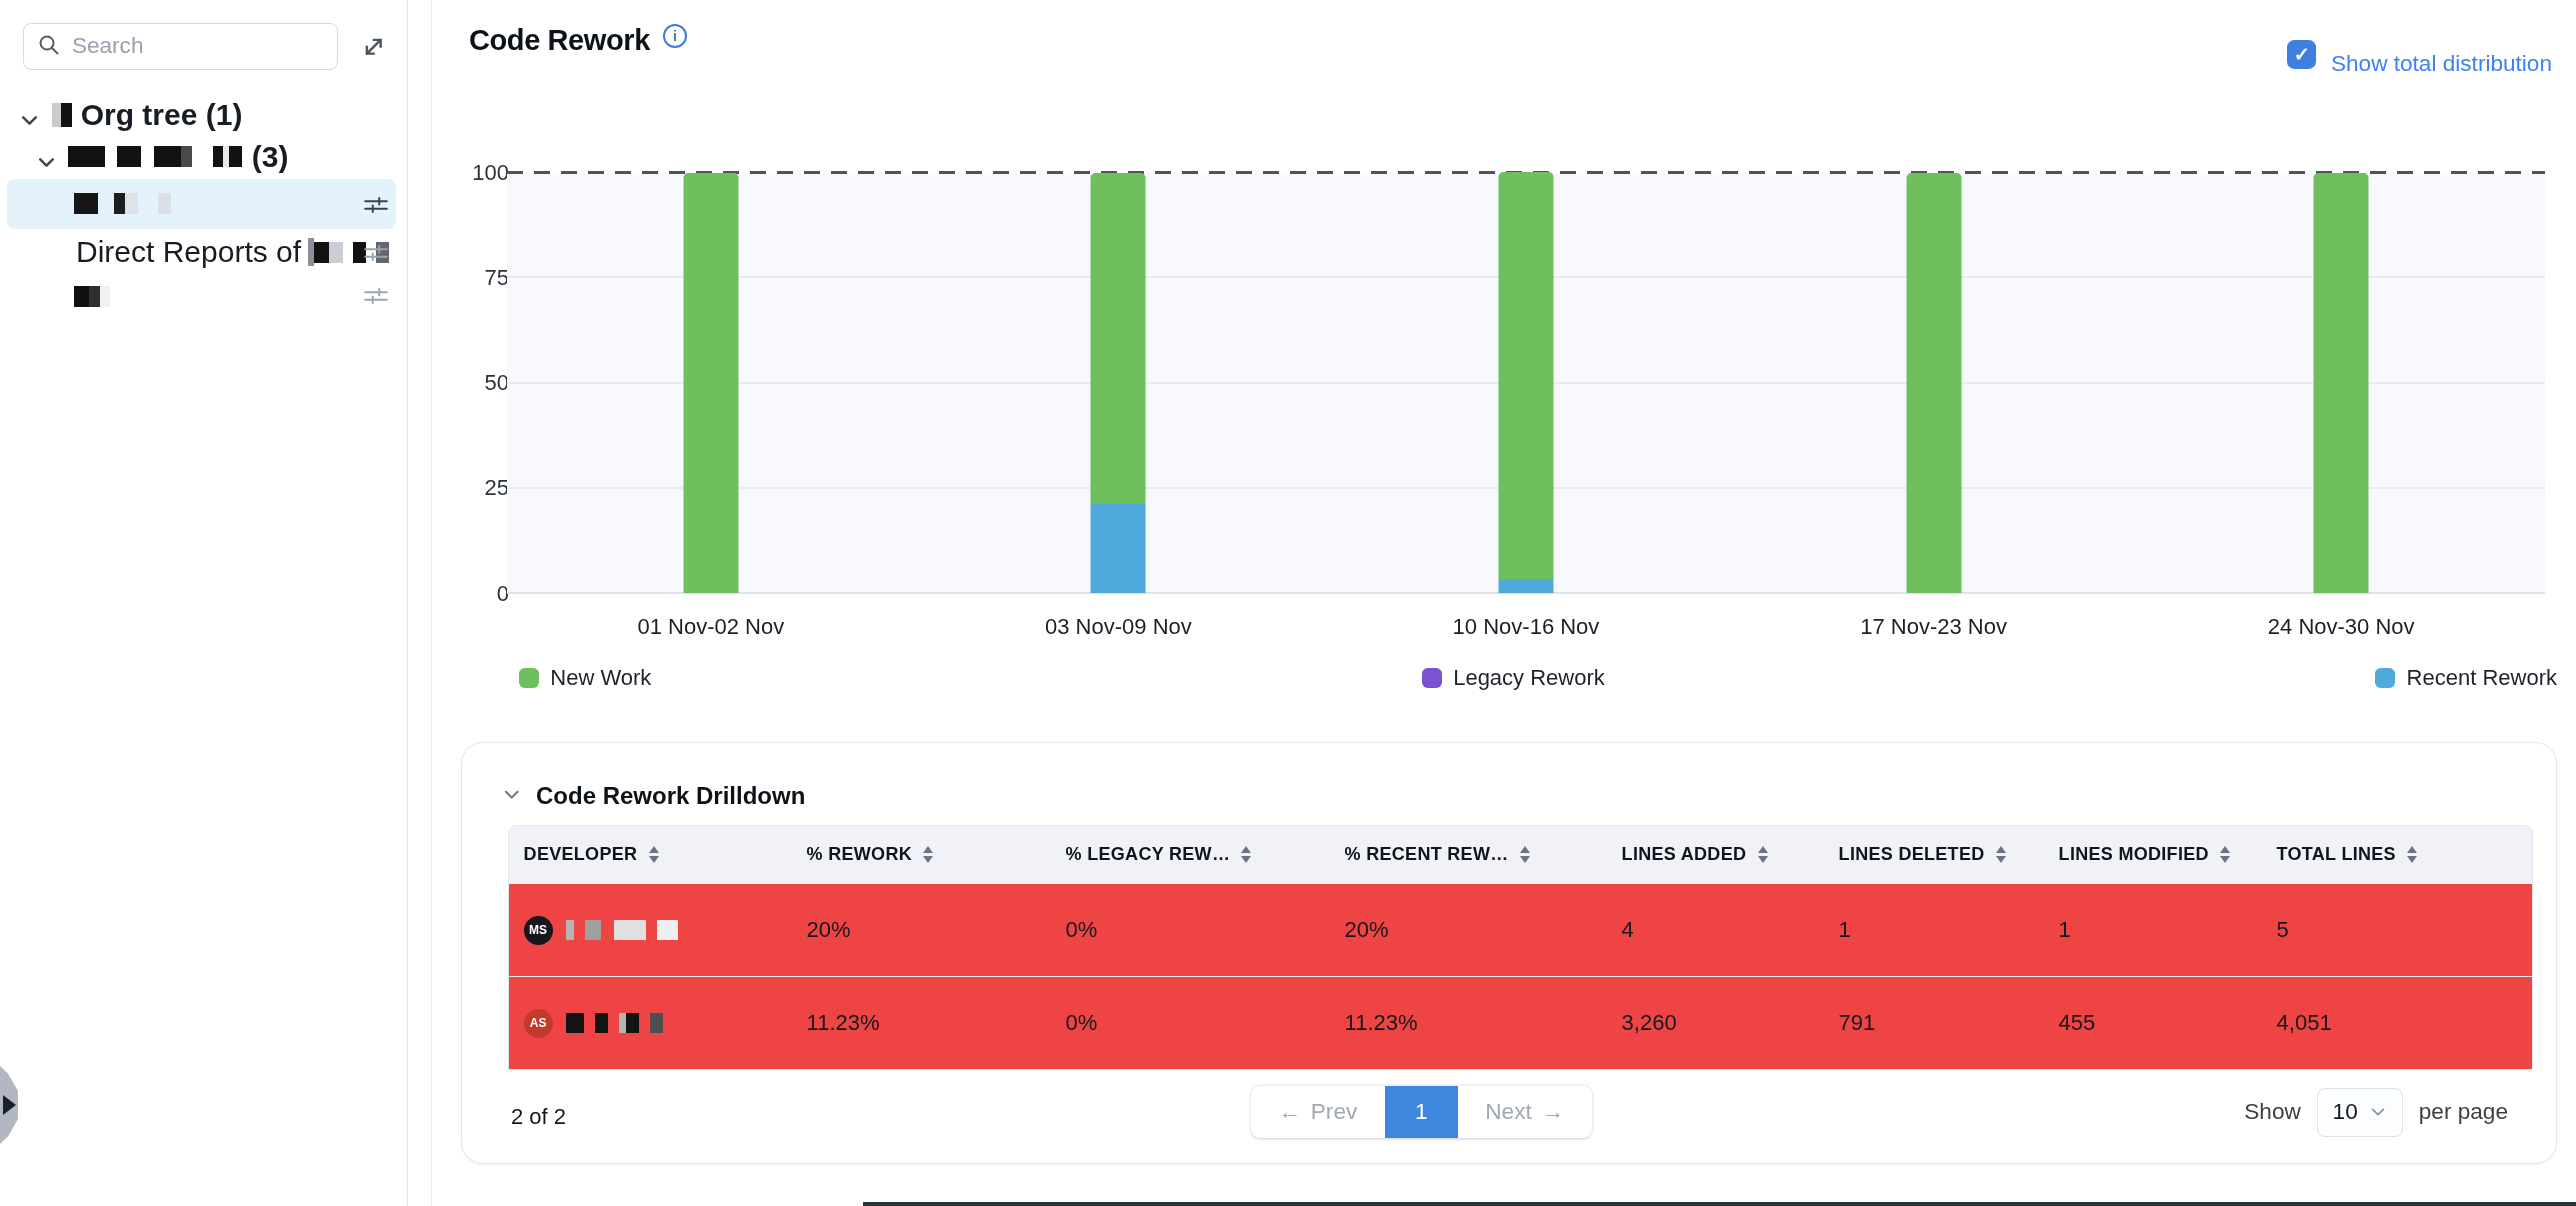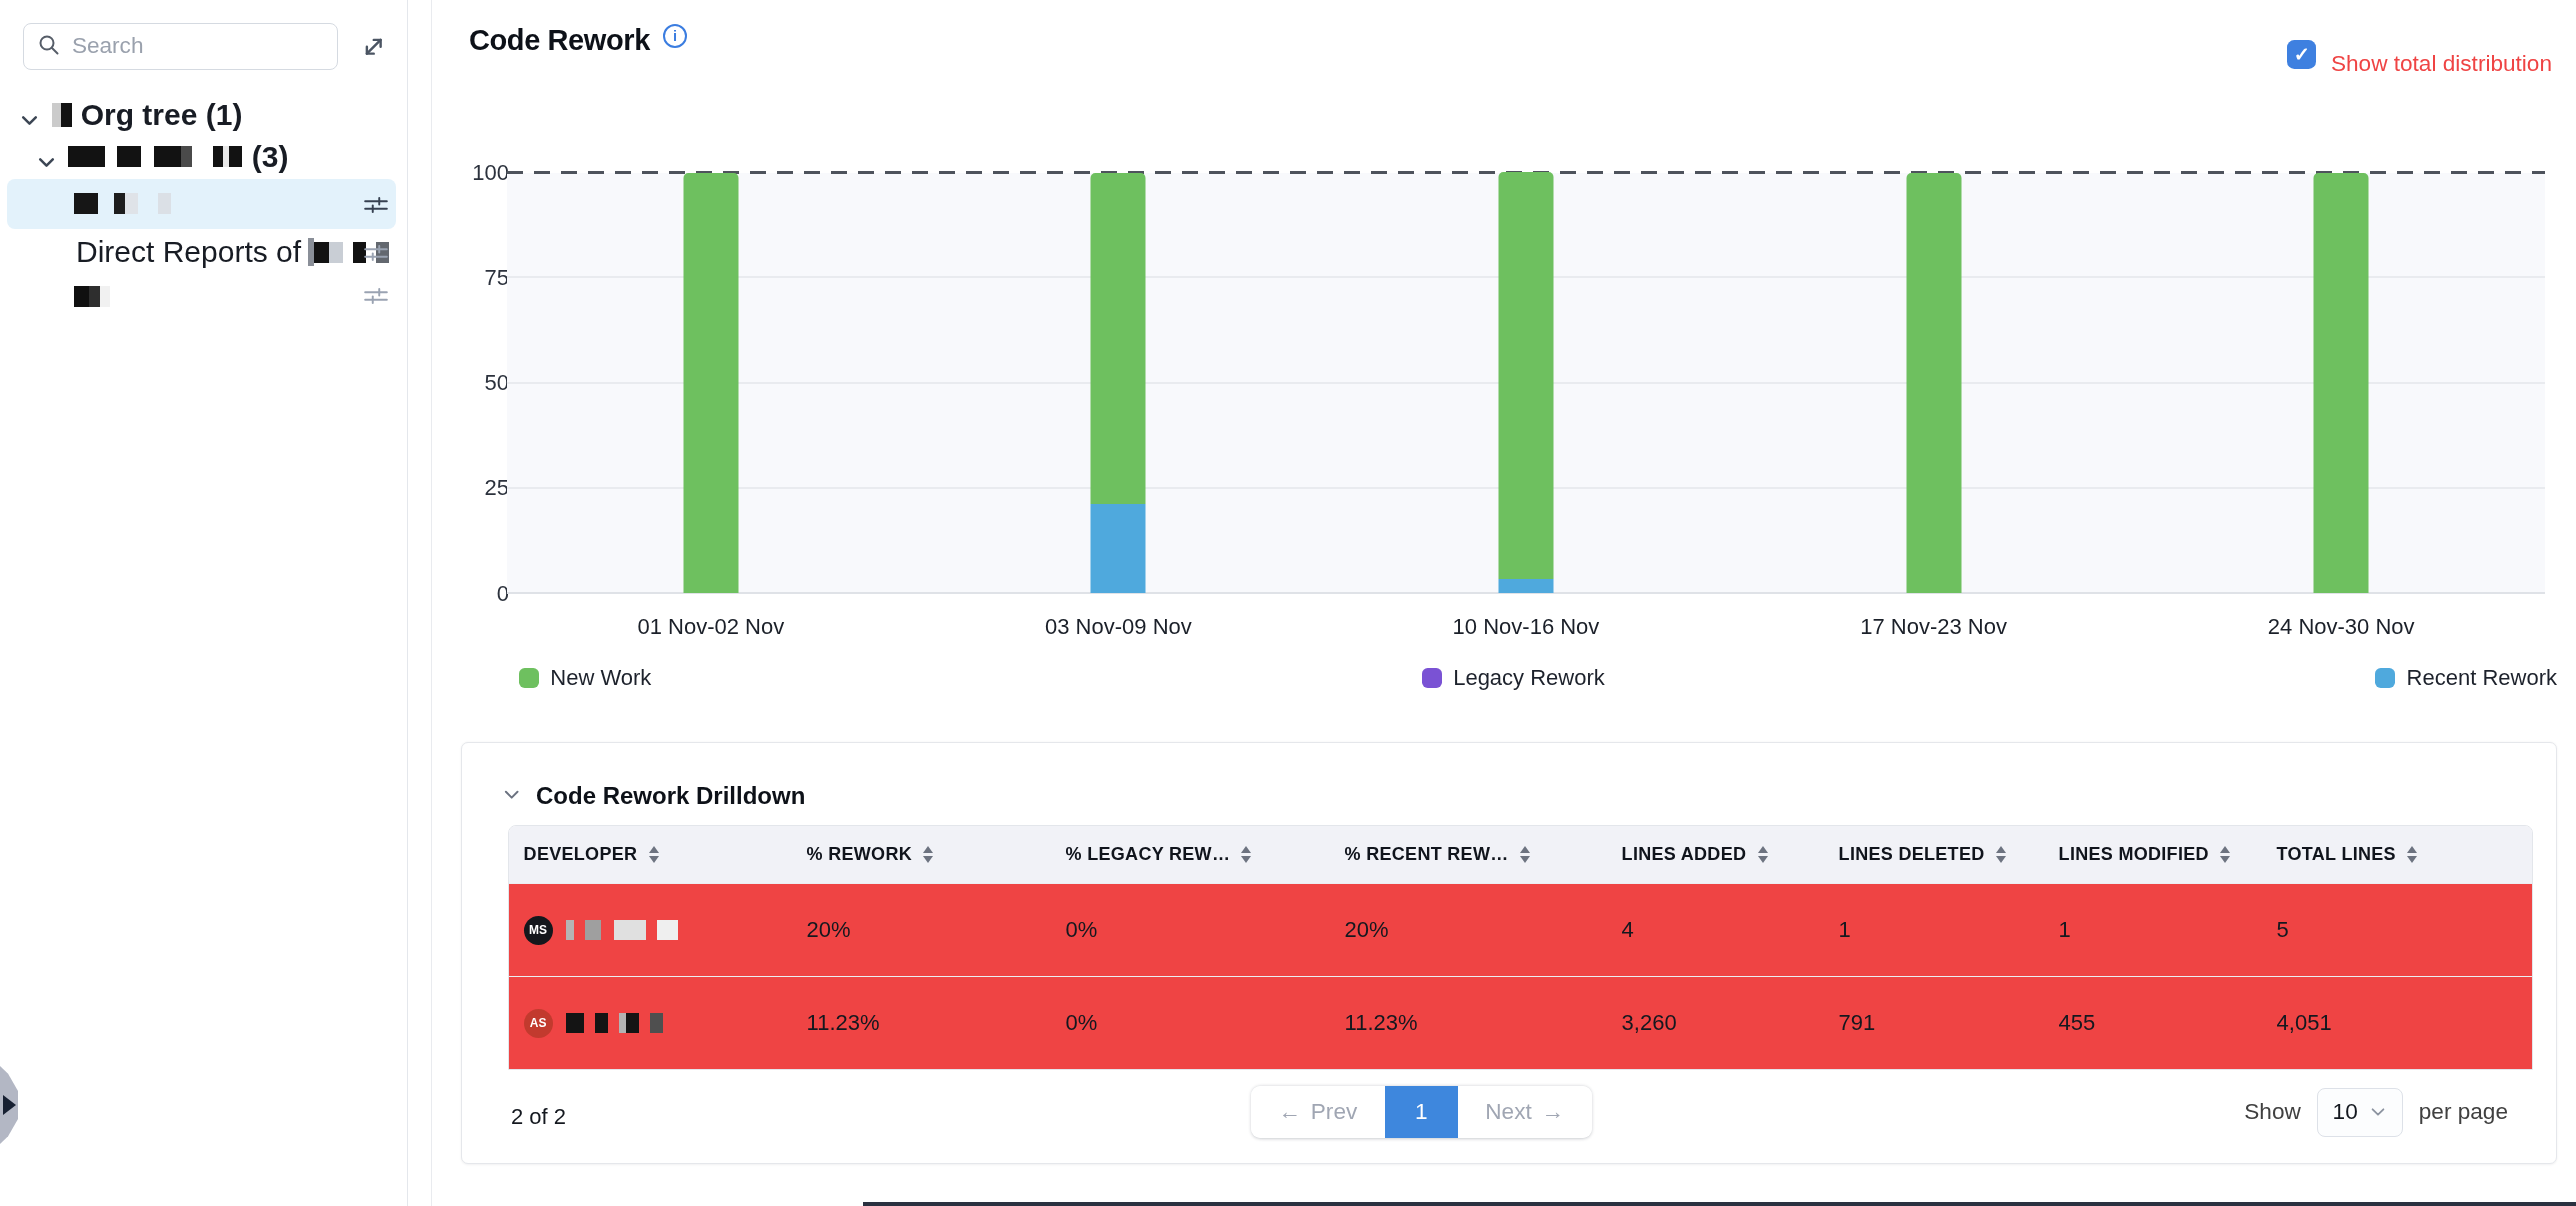--- a/index.html
+++ b/index.html
@@ -25,21 +25,21 @@
     clip-path:polygon(0 0, 45% 10%, 100% 32%, 100% 68%, 45% 90%, 0 100%); display:flex; align-items:center; justify-content:center; }
   .expand-handle .tri { width:0; height:0; border-top:10.5px solid transparent; border-bottom:10.5px solid transparent; border-left:13.7px solid #172032; margin-left:1.6px; }
 
   
   #main { position:absolute; left:431px; top:0; right:0; bottom:0; border-left:0.8px solid #e9ebef; background:#fff; }
   .page-title-row { position:absolute; left:37px; top:24px; display:flex; gap:13px; }
   .page-title { font-size:29px; font-weight:700; letter-spacing:-0.4px; color:#0d1118; }
   .info-icon { width:24px; height:24px; border-radius:50%; border:2.4px solid #3b7de0; color:#3b7de0; font-size:14.6px; font-weight:700; display:flex; align-items:center; justify-content:center; cursor:pointer; }
   .dist-toggle { position:absolute; right:24px; top:31px; display:flex; align-items:center; gap:14.6px; }
   .checkbox { width:29px; height:29px; border-radius:7.3px; background:#3e80e0; color:#fff; font-size:19.4px; font-weight:700; display:flex; align-items:center; justify-content:center; cursor:pointer; }
-  .dist-label { font-size:22.6px; color:#ef4444;margin-top:20px; }
+  .dist-label { font-size:22.6px; color:#3b82f6;margin-top:20px; }
 
   .stat-card { position:absolute; left:37px; top:76px; width:721px; height:58px; border:1.6px solid #e5e7eb; border-radius:8px; display:flex; align-items:center; padding:0 21px; background:#fff; }
   .stat-value { font-size:27.5px; font-weight:700; color:#0d1118; }
   .stat-unit { font-size:22.6px; color:#222835; margin-left:8px; }
   .delta-badge { width:31px; height:31px; border-radius:50%; background:#def0dd; color:#3f9d44; font-size:18px; font-weight:700; display:flex; align-items:center; justify-content:center; margin-left:29px; }
   .delta-value { font-size:22.6px; font-weight:700; color:#3f9d44; margin-left:8px; }
   .stat-period { margin-left:auto; font-size:22.6px; color:#757c8c; }
 
   
   .y-tick { position:absolute; left:8px; width:69px; text-align:right; font-size:22px; color:#2c323d; }
@@ -54,21 +54,21 @@
   .seg { width:100%; }
   .seg.top-round { border-radius:4.9px 4.9px 0 0; }
   #xlabels { display:flex; width:100%; margin-top:21px; }
   .xlabel { flex:1; text-align:center; font-size:22px; color:#1b2029; }
   #legend { position:absolute; left:87px; top:665px; width:2038px; display:flex; justify-content:space-between; gap:49px; }
   .legend-item { display:flex; align-items:center; gap:11.3px; cursor:pointer; }
   .legend-swatch { width:20px; height:20px; border-radius:5.7px; }
   .legend-label { font-size:22px; color:#1d222c; }
 
   
-  #drilldown { position:absolute; left:29px; top:742px; width:2096px; height:422px; border:1.6px solid #e5e7eb; border-radius:7px; background:#fff; box-shadow:0 0.8px 2.4px rgba(15,23,42,.06); }
+  #drilldown { position:absolute; left:29px; top:742px; width:2096px; height:422px; border:1.6px solid #e5e7eb; border-radius:22px; background:#fff; box-shadow:0 0.8px 2.4px rgba(15,23,42,.06); }
   .dd-header { position:absolute; left:40px; top:39px; display:flex; align-items:center; gap:14.6px; }
   .dd-title { font-size:24px; font-weight:700; color:#0d1118; }
   #dtable { position:absolute; left:46px; top:82px; width:2025px; border:0.8px solid #e3e6eb; border-radius:8px 8px 0 0; overflow:hidden; }
   .trow { display:grid; grid-template-columns:283px 259px 279px 277px 217px 220px 218px 1fr; align-items:center; }
   .trow.head { height:57px; background:#f1f2f7; }
   .trow.body { height:93px; background:#ef4444; border-top:0.8px solid #eceef2; }
   .hcell { display:flex; align-items:center; gap:11.3px; padding-left:14.6px; font-size:18px; font-weight:700; letter-spacing:0.3px; color:#10141c; cursor:pointer; }
   .sort { display:inline-flex; flex-direction:column; gap:3.2px; }
   .sort b { width:0; height:0; border-left:5.7px solid transparent; border-right:5.7px solid transparent; }
   .sort .up { border-bottom:7.3px solid #6d7380; }

